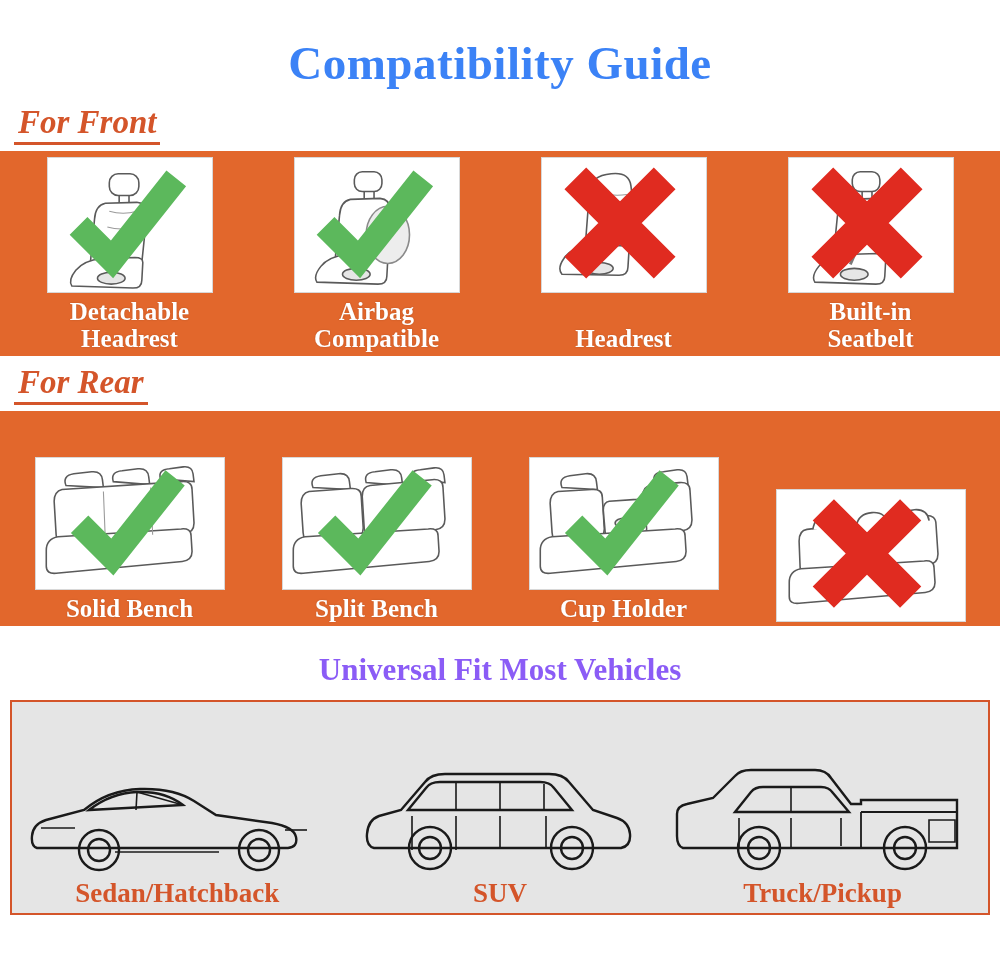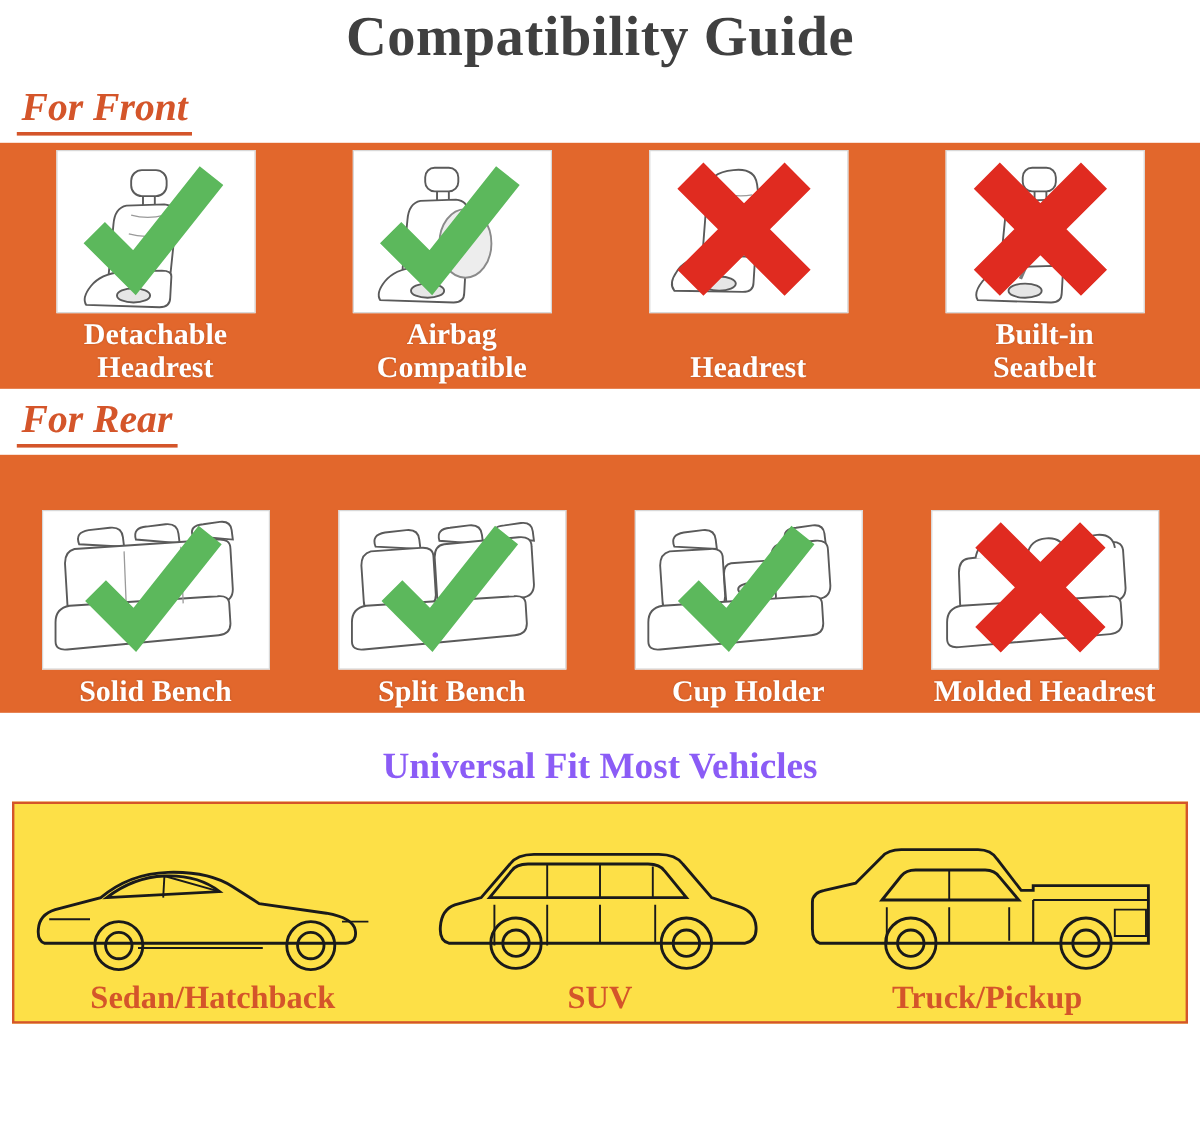--- a/index.html
+++ b/index.html
@@ -22,24 +22,25 @@
     position: relative;
     box-sizing: border-box;
   }
 
   
   .main-title {
     text-align: center;
     font-family: "Liberation Serif", serif;
     font-weight: bold;
     font-size: 47px;
-    color: #404040;
+    color: #3b82f6;
     letter-spacing: 0.5px;
     padding-top: 6px;
     line-height: 1.1;
+    margin-top: 32px;
   }
 
   
   .section-head {
     display: inline-block;
     font-family: "Liberation Serif", serif;
     font-weight: bold;
     font-style: italic;
     font-size: 33px;
     color: #d4552a;
@@ -105,27 +106,27 @@
     font-family: "Liberation Serif", serif;
     font-weight: bold;
     font-size: 31px;
     color: #8b5cf6;
     margin: 26px 0 12px 0;
   }
 
   .vehicle-box {
     margin: 0 10px;
     border: 2px solid #d4552a;
-    height: 185px;
+    height: 215px;
     box-sizing: border-box;
     display: flex;
     justify-content: space-around;
     align-items: flex-end;
     padding: 6px 4px 0 4px;
-    background: #fde047;
+    background: #e5e5e5;
   }
 
   .vehicle {
     width: 320px;
     display: flex;
     flex-direction: column;
     align-items: center;
   }
   .vehicle svg { display: block; }
   .vehicle-label {
@@ -324,21 +325,20 @@
             <path d="M36 40 q2 -14 16 -15 q14 -1 16 13"></path>
             <path d="M80 37 q2 -13 16 -14 q14 -1 16 12"></path>
             <path d="M124 33 q2 -12 15 -13 q13 -1 15 11"></path>
             <path d="M24 80 q-12 2 -12 14 l0 14 q0 8 10 7 l128 -11 q10 -1 10 -10 l-1 -15 q0 -8 -10 -7 z"></path>
           </g>
         </svg>
         <svg class="mark" viewBox="0 0 48 48" xmlns="http://www.w3.org/2000/svg">
           <path d="M8 8 L40 40 M40 8 L8 40" fill="none" stroke="#e02b20" stroke-width="11"></path>
         </svg>
       </div>
-      <div class="caption">Molded Headrest</div>
     </div>
 
   </div>
 
   <div class="universal-title">Universal Fit Most Vehicles</div>
 
   <div class="vehicle-box">
 
     <div class="vehicle">
       <svg width="300" height="120" viewBox="0 0 300 120" xmlns="http://www.w3.org/2000/svg">

